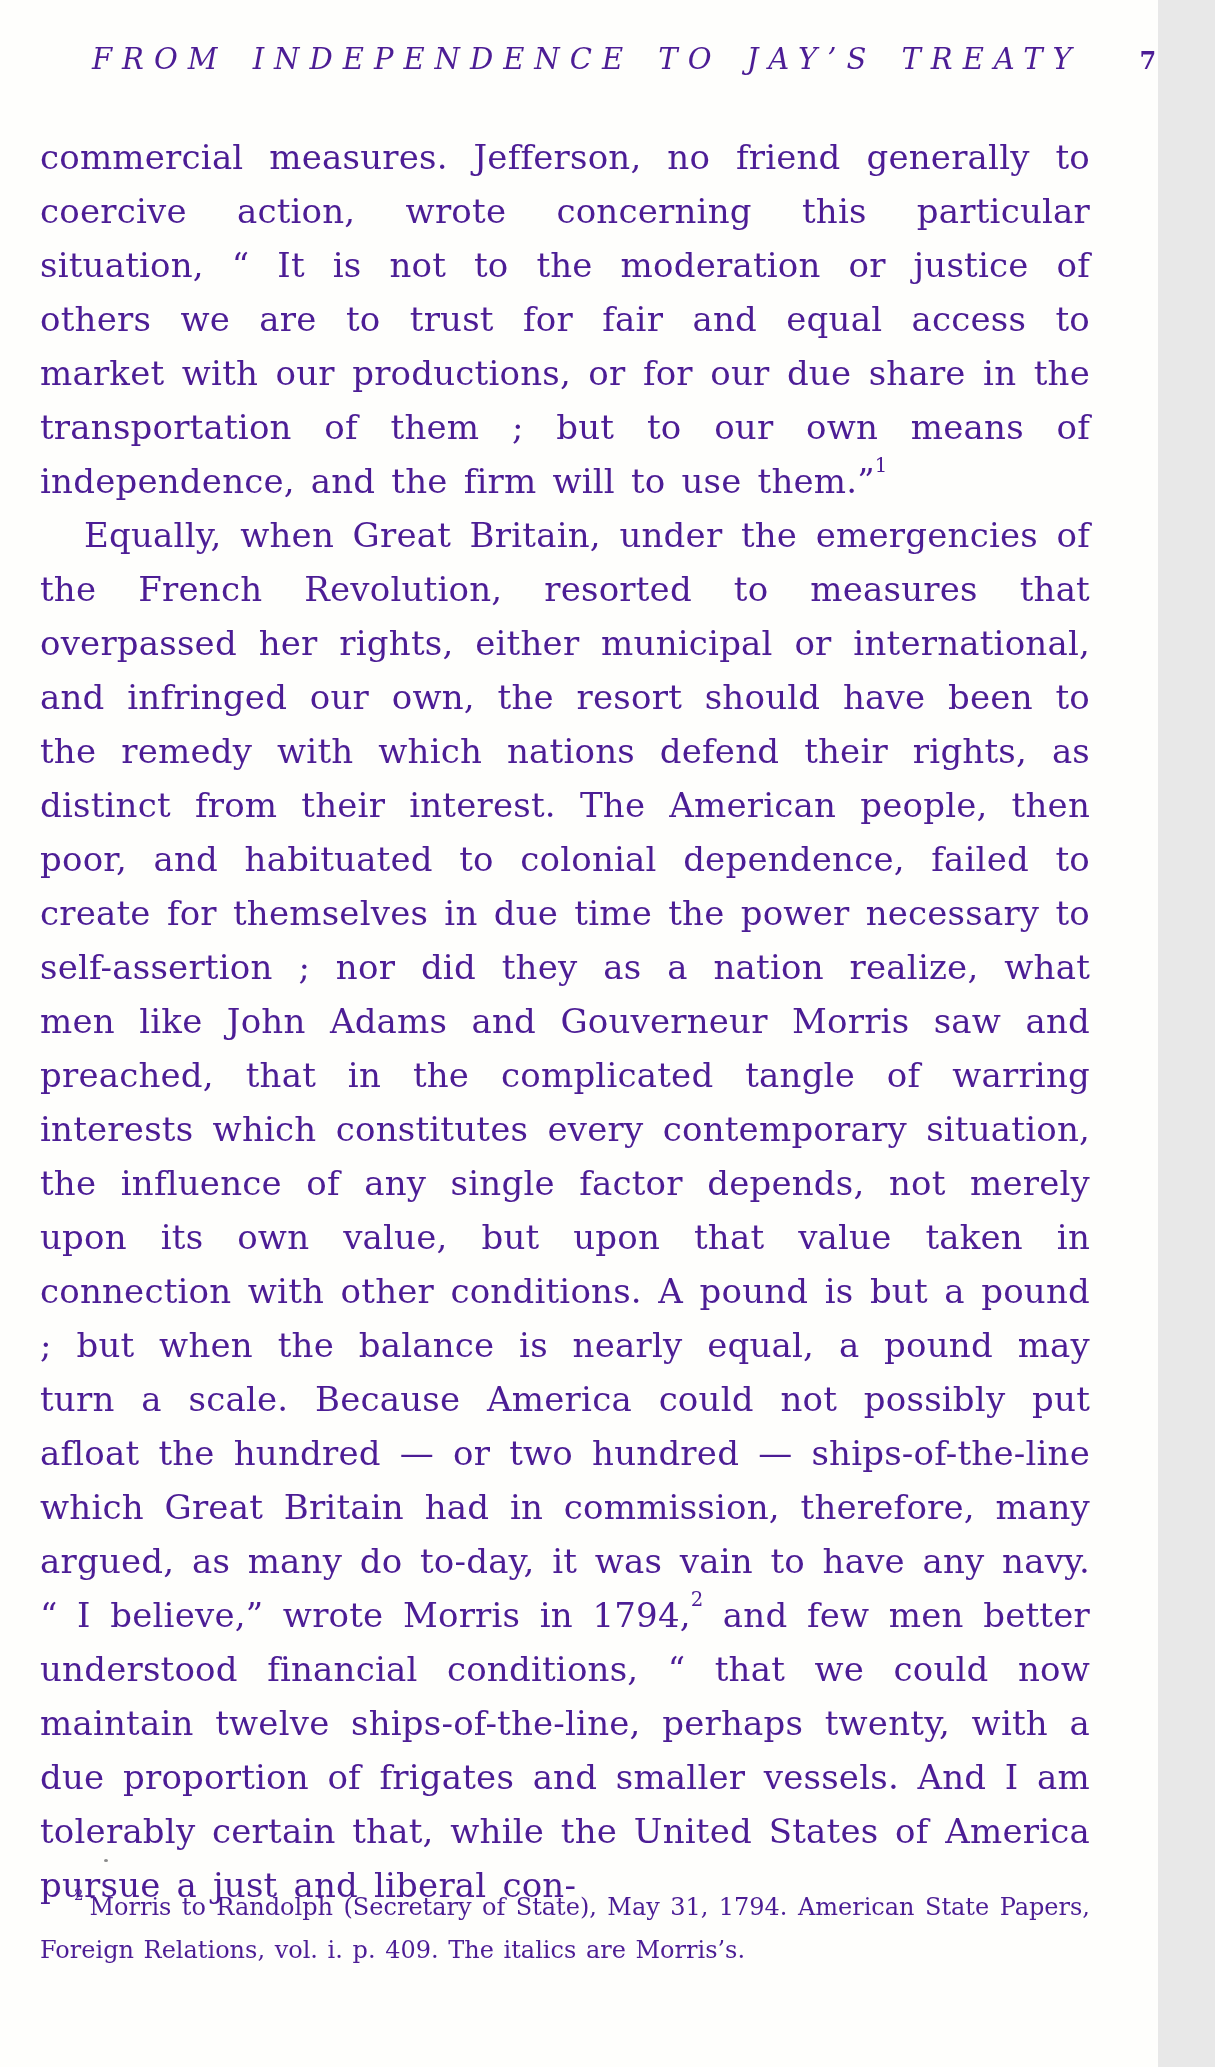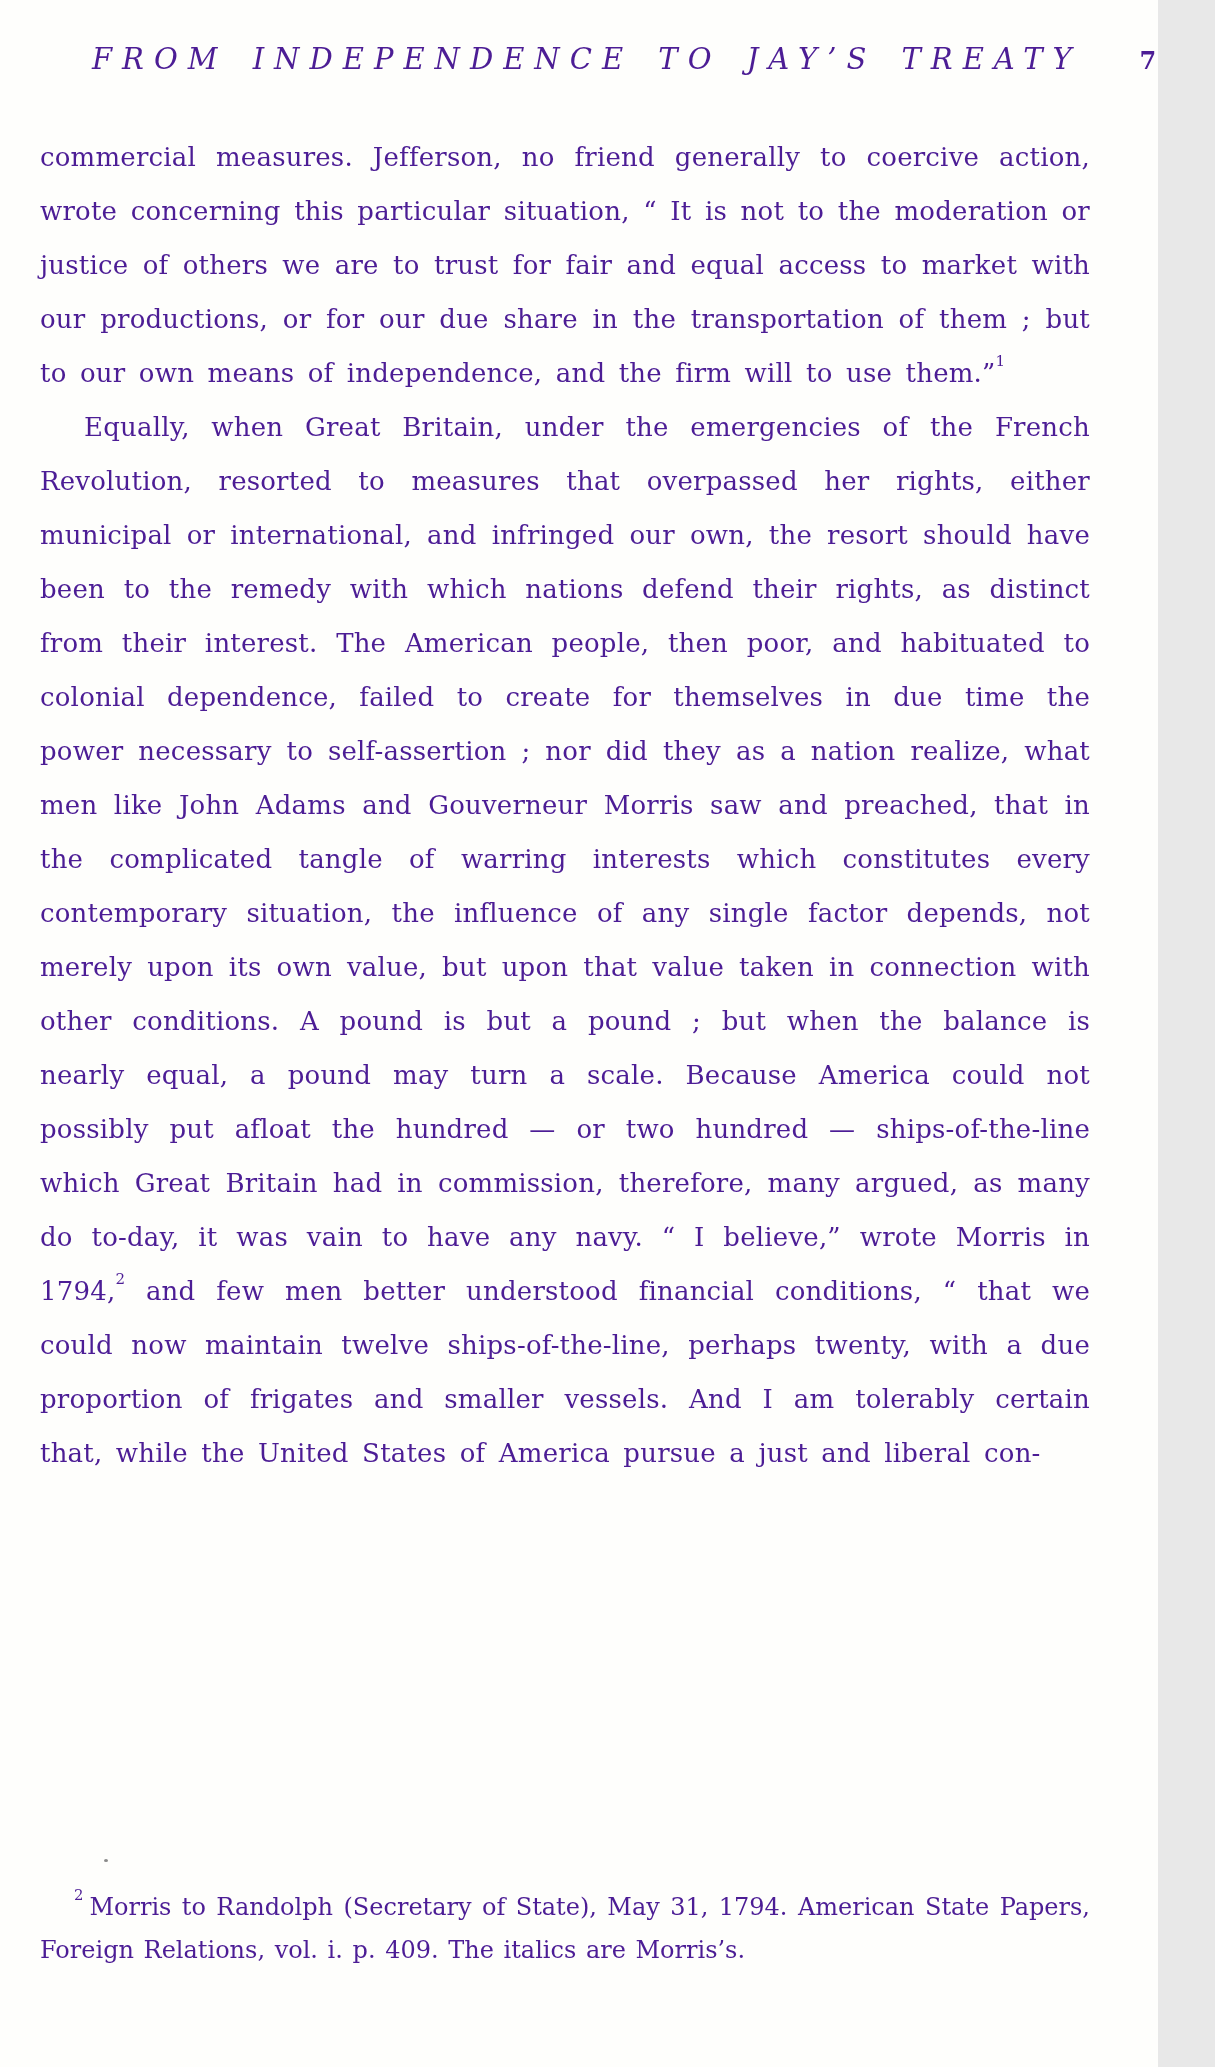--- a/index.html
+++ b/index.html
@@ -38,21 +38,21 @@
     font-weight: bold;
     font-size: 24px;
     letter-spacing: 1px;
   }
   
   .text-block {
     position: absolute;
     top: 130px;
     left: 40px;
     width: 1050px;
-    font-size: 26px;
+    font-size: 34px;
     line-height: 54px;
     text-align: justify;
     word-spacing: 5px;
     letter-spacing: 0.2px;
   }
   .para {
     margin: 0;
     padding: 0;
   }
   .para.indent {

